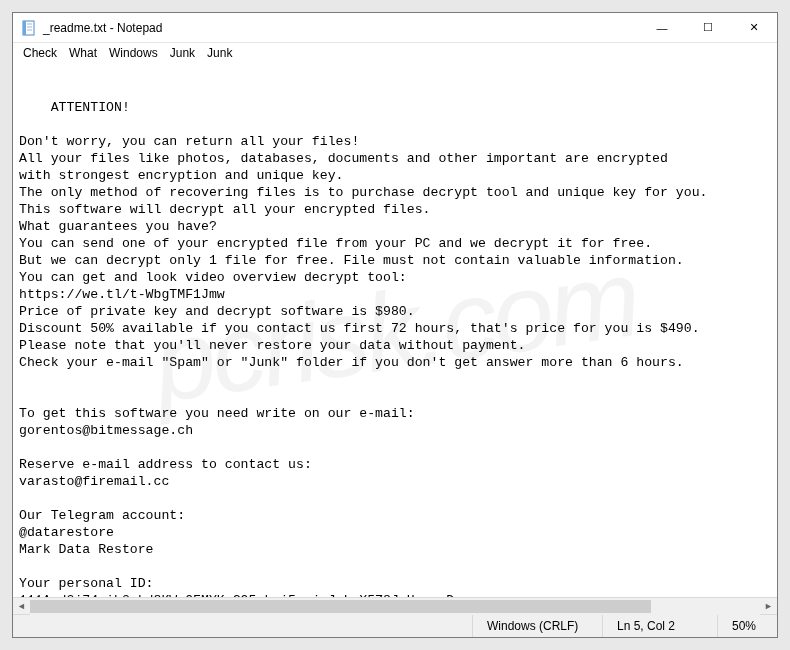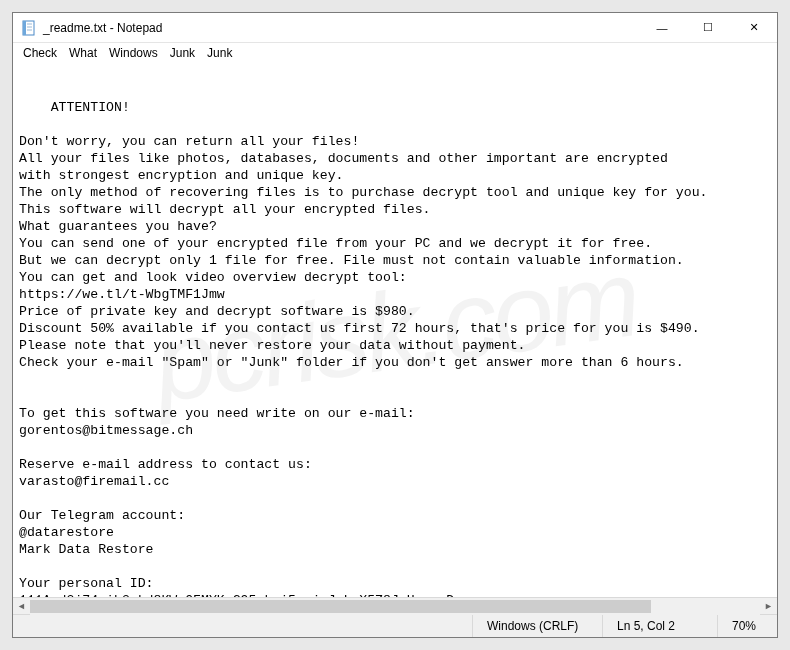--- a/index.html
+++ b/index.html
@@ -207,16 +207,16 @@
     <div class="scroll-track">
       <div class="scroll-thumb"></div>
     </div>
     <div class="scroll-arrow">►</div>
   </div>
 
   <div class="statusbar">
     <div class="status-spacer"></div>
     <div class="status-cell wide">Windows (CRLF)</div>
     <div class="status-cell pos">Ln 5, Col 2</div>
-    <div class="status-cell zoom">70%</div>
+    <div class="status-cell zoom">50%</div>
   </div>
 
 </div>
 
 </body></html>

